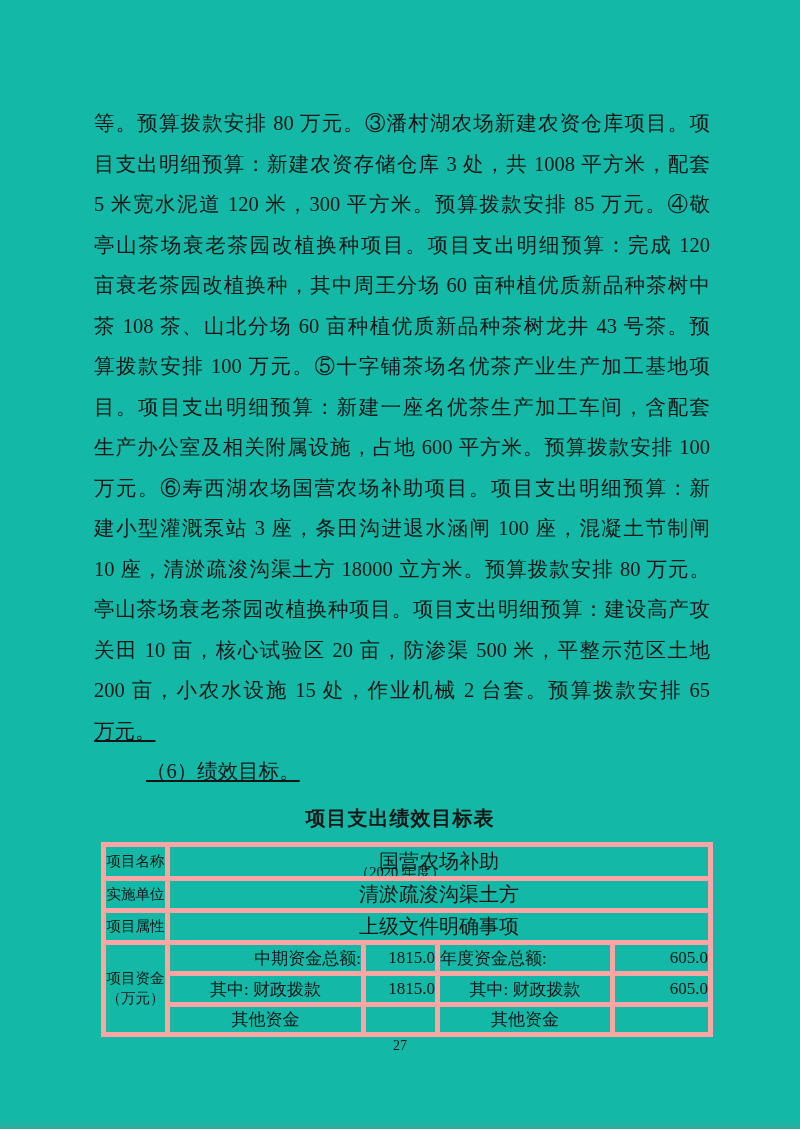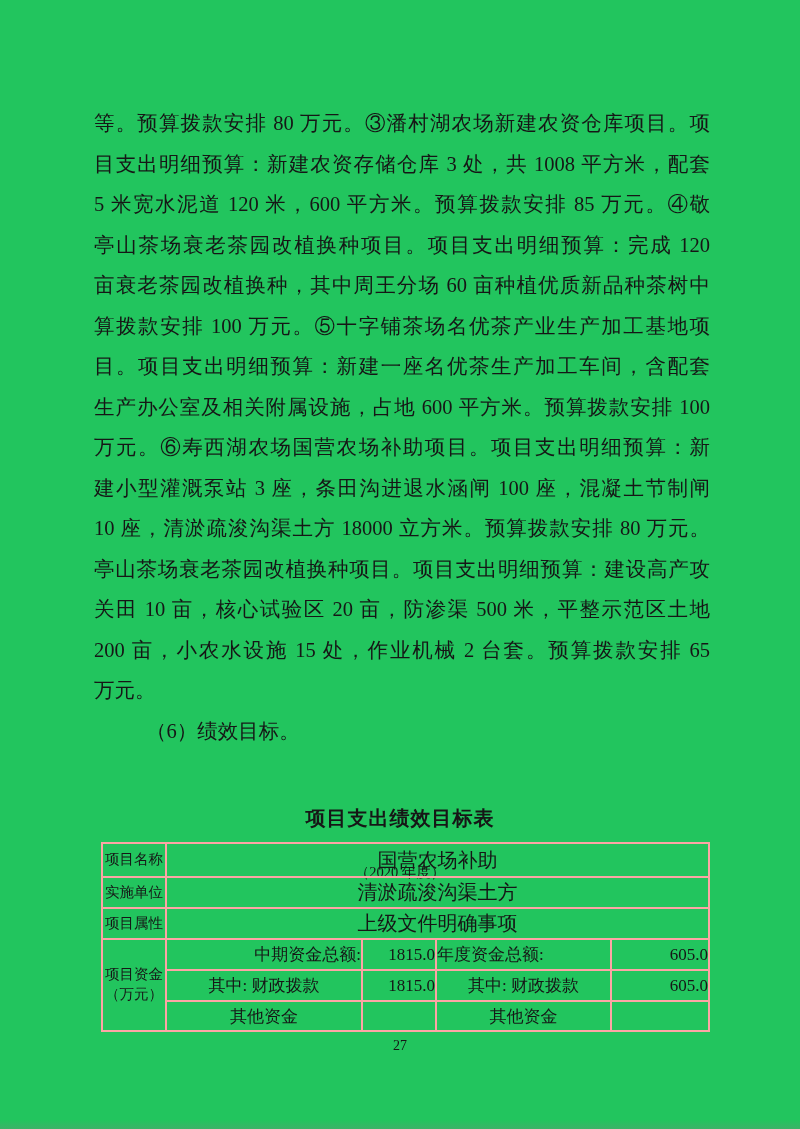--- a/index.html
+++ b/index.html
@@ -1,19 +1,19 @@
 <!DOCTYPE html>
 <html><head>
 <meta charset="utf-8">
 <style>
   html,body { margin:0; padding:0; background:#ffffff; }
   .page {
     position:relative;
     width:800px; height:1129px;
-    background:#22c55e;
+    background:#14b8a6;
     color:#161616;
     font-family:"Liberation Serif","DejaVu Serif",serif;
     overflow:hidden;
   }
   
   .body-text {
     position:absolute;
     left:94px; top:103px;
     width:616px;
     font-size:20.5px;
@@ -22,20 +22,21 @@
   .line {
     height:40.5px;
     overflow:hidden;
     text-align:justify;
     text-align-last:justify;
     white-space:normal;
   }
   .line.plain {
     text-align:left;
     text-align-last:auto;
+    text-decoration:underline;
   }
   .line.indent {
     text-indent:52px;
   }
   
   .tbl-title {
     position:absolute;
     top:789px; left:0; width:800px;
     text-align:center;
     font-family:"Liberation Sans","DejaVu Sans",sans-serif;
@@ -55,21 +56,21 @@
   table.perf {
     position:absolute;
     left:101px; top:842px;
     width:607px;
     border-collapse:collapse;
     table-layout:fixed;
     font-family:"Liberation Serif","DejaVu Serif",serif;
     color:#161616;
   }
   table.perf td {
-    border:2px solid #fca5a5;
+    border:5px solid #fca5a5;
     padding:0;
     overflow:hidden;
     vertical-align:middle;
   }
   tr.r1 { height:34px; }
   tr.r2, tr.r3, tr.r4, tr.r5 { height:31px; }
   tr.r6 { height:30px; }
   td.lblcol { font-size:14.5px; text-align:center; line-height:1.35; }
   td.val    { font-size:20px; text-align:center; padding-right:70px; }
   td.mlabel-left   { font-size:17px; text-align:right; padding-left:6px; }
@@ -91,23 +92,24 @@
   }
 </style>
 </head>
 <body>
 
 <div class="page">
 
   <div class="body-text">
     <div class="line">等。预算拨款安排 80 万元。③潘村湖农场新建农资仓库项目。项</div>
     <div class="line">目支出明细预算：新建农资存储仓库 3 处，共 1008 平方米，配套</div>
-    <div class="line">5 米宽水泥道 120 米，600 平方米。预算拨款安排 85 万元。④敬</div>
+    <div class="line">5 米宽水泥道 120 米，300 平方米。预算拨款安排 85 万元。④敬</div>
     <div class="line">亭山茶场衰老茶园改植换种项目。项目支出明细预算：完成 120</div>
     <div class="line">亩衰老茶园改植换种，其中周王分场 60 亩种植优质新品种茶树中</div>
+    <div class="line">茶 108 茶、山北分场 60 亩种植优质新品种茶树龙井 43 号茶。预</div>
     <div class="line">算拨款安排 100 万元。⑤十字铺茶场名优茶产业生产加工基地项</div>
     <div class="line">目。项目支出明细预算：新建一座名优茶生产加工车间，含配套</div>
     <div class="line">生产办公室及相关附属设施，占地 600 平方米。预算拨款安排 100</div>
     <div class="line">万元。⑥寿西湖农场国营农场补助项目。项目支出明细预算：新</div>
     <div class="line">建小型灌溉泵站 3 座，条田沟进退水涵闸 100 座，混凝土节制闸</div>
     <div class="line">10 座，清淤疏浚沟渠土方 18000 立方米。预算拨款安排 80 万元。</div>
     <div class="line">亭山茶场衰老茶园改植换种项目。项目支出明细预算：建设高产攻</div>
     <div class="line">关田 10 亩，核心试验区 20 亩，防渗渠 500 米，平整示范区土地</div>
     <div class="line">200 亩，小农水设施 15 处，作业机械 2 台套。预算拨款安排 65</div>
     <div class="line plain">万元。</div>

